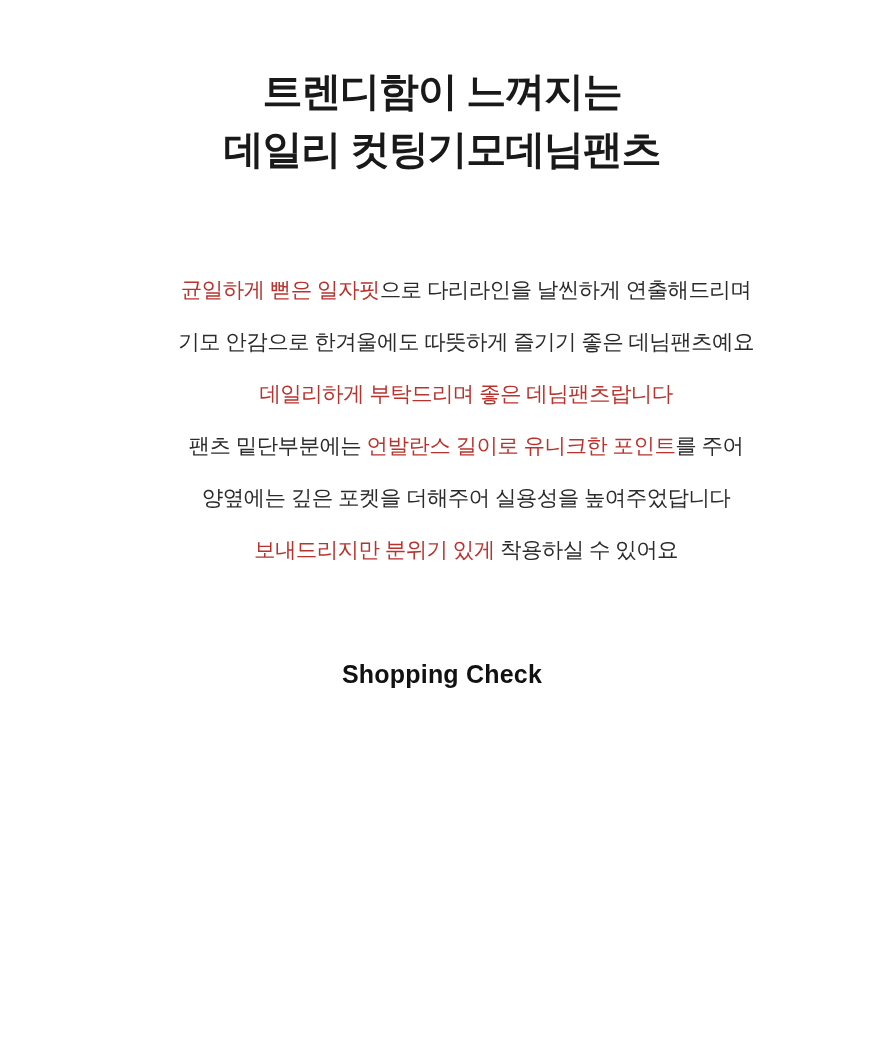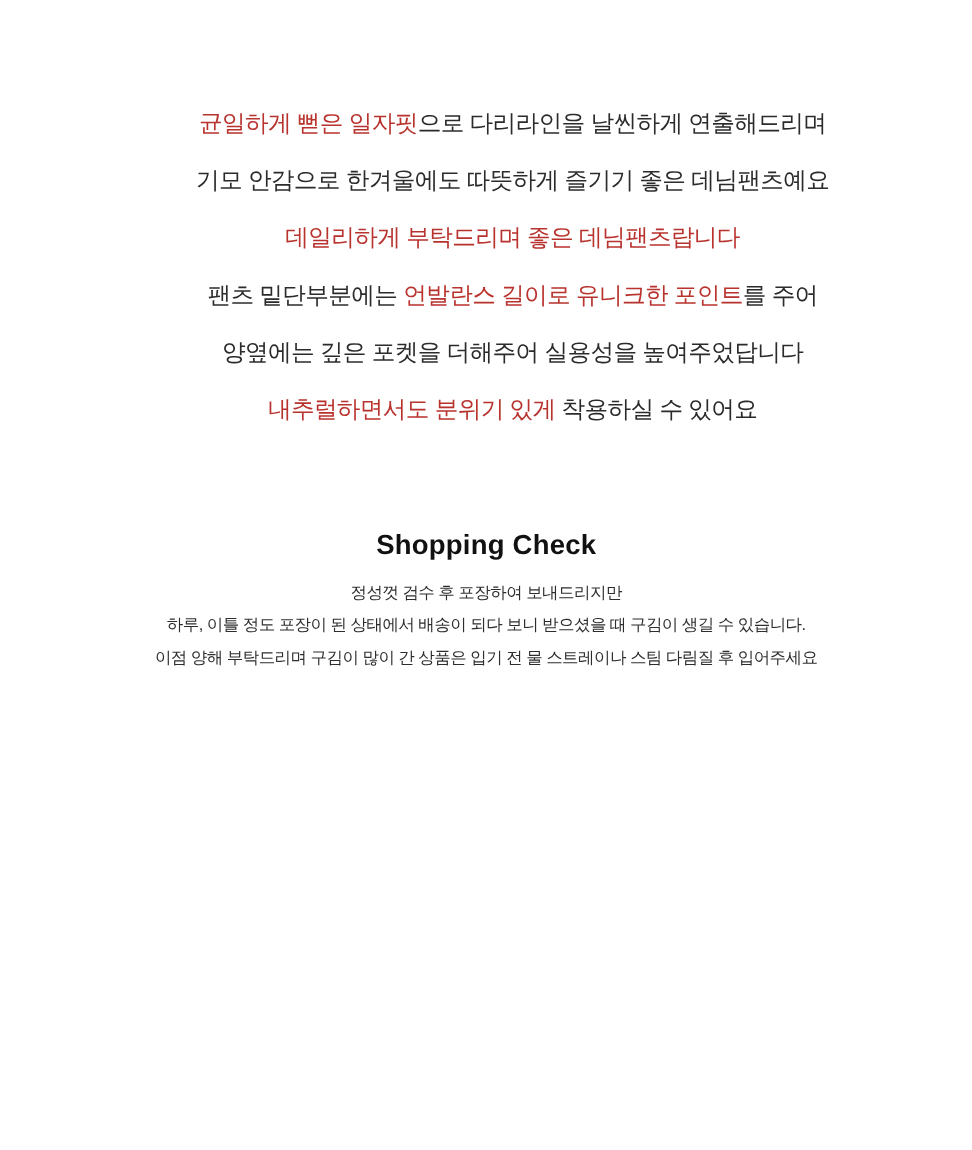--- a/index.html
+++ b/index.html
@@ -75,20 +75,24 @@
   .check-lines .line {
     display: block;
     white-space: nowrap;
   }
 </style>
 </head>
 <body>
 
 <div class="page">
 
+  <div class="headline">
+    <span class="line">트렌디함이 느껴지는</span>
+    <span class="line">데일리 컷팅기모데님팬츠</span>
+  </div>
 
   <div class="body-copy">
 
     <span class="line">
       <span class="hl">균일하게 뻗은 일자핏</span><span>으로 다리라인을 날씬하게 연출해드리며</span>
     </span>
 
     <span class="line">
       <span>기모 안감으로 한겨울에도 따뜻하게 즐기기 좋은 데님팬츠예요</span>
     </span>
@@ -102,27 +106,22 @@
 
     <span class="line">
       <span>팬츠 밑단부분에는 </span><span class="hl">언발란스 길이로 유니크한 포인트</span><span>를 주어</span>
     </span>
 
     <span class="line">
       <span>양옆에는 깊은 포켓을 더해주어 실용성을 높여주었답니다</span>
     </span>
 
     <span class="line">
-      <span class="hl">내추럴하면서도 분위기 있게</span><span> 착용하실 수 있어요</span>
+      <span class="hl">보내드리지만 분위기 있게</span><span> 착용하실 수 있어요</span>
     </span>
 
   </div>
 
   <div class="check-block">
     <div class="check-title">Shopping Check</div>
-    <div class="check-lines">
-      <span class="line">정성껏 검수 후 포장하여 보내드리지만</span>
-      <span class="line">하루, 이틀 정도 포장이 된 상태에서 배송이 되다 보니 받으셨을 때 구김이 생길 수 있습니다.</span>
-      <span class="line">이점 양해 부탁드리며 구김이 많이 간 상품은 입기 전 물 스트레이나 스팀 다림질 후 입어주세요</span>
-    </div>
   </div>
 
 </div>
 
 </body></html>

